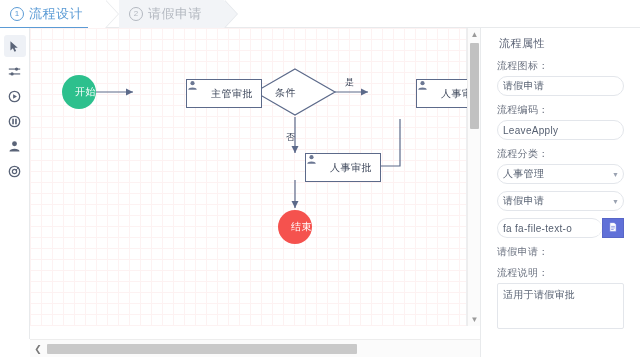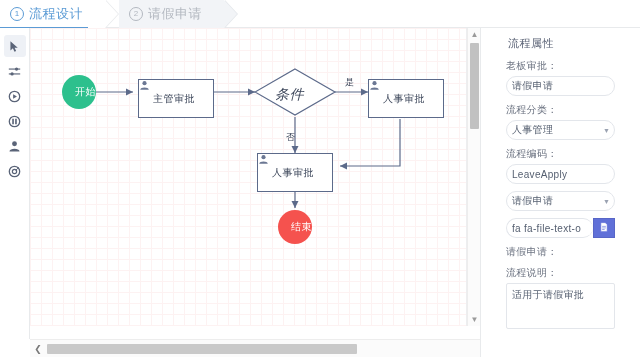--- a/index.html
+++ b/index.html
@@ -103,39 +103,39 @@
     background-size: 11px 11px;
     border-right: 1px solid #edeef0;
   }
   .diagram { position: absolute; left: 0; top: 0; width: 437px; height: 298px; }
   .diagram svg { position: absolute; left: 0; top: 0; }
 
   .node { position: absolute; }
   .node-task {
     background: #fff;
     border: 1px solid #5c6a8a;
-    height: 39px;
+    height: 29px;
     display: flex; align-items: center;
-    padding-left: 6px;
-    font-size: 10px; color: #3b4559;
+    padding-left: 16px;
+    font-size: 10px; color: #3b4559; margin-left: 48px;
   }
   .node-task .ntxt { margin-left: 8px; letter-spacing: .5px; }
   .node-task .uicon { color: #6b7793; display: flex; }
 
   .node-circle {
     border-radius: 50%;
     display: flex; align-items: center; justify-content: flex-end;
     color: #fff; font-size: 10px; letter-spacing: .5px;
   }
   .node-start { width: 34px; height: 34px; background: #2dc08d; }
   .node-end   { width: 34px; height: 34px; background: #f5524e; }
 
   .diamond-label {
     position: absolute;
-    font-size: 14px; color: #3b4559; letter-spacing: .5px; font-style: italic;
+    font-size: 10px; color: #3b4559; letter-spacing: .5px;
   }
   .edge-label {
     position: absolute; font-size: 9px; color: #3b4559;
     background: transparent;
   }
 
   
   .vscroll {
     position: absolute; right: 0; top: 0; width: 13px; bottom: 13px;
     background: #fbfbfb; border-left: 1px solid #ededed;
@@ -165,21 +165,21 @@
   .corner-blank {
     position: absolute; left: 0; bottom: 0; width: 30px; height: 18px;
     background: #fff; border-top: 1px solid #fff;
   }
 
   
   .props {
     position: absolute; right: 0; top: 28px; width: 160px; height: 329px;
     background: #ffffff;
     border-left: 1px solid #e8eaec;
-    padding: 6px 25px;
+    padding: 6px 16px;
     overflow: hidden;
   }
   .props-title {
     font-size: 11px; color: #5a6275; margin: 2px 0 8px 2px;
     letter-spacing: .5px;
   }
   .field { margin-bottom: 7px; }
   .field-label {
     font-size: 10px; color: #6b7280; margin-bottom: 3px;
     letter-spacing: .3px;
@@ -376,35 +376,35 @@
   <div class="hscroll">
     <div class="arrow">❮</div>
     <div class="hthumb"></div>
   </div>
   <div class="corner-blank"></div>
 
   <div class="props">
     <div class="props-title">流程属性</div>
 
     <div class="field">
-      <div class="field-label">老板审批：</div>
+      <div class="field-label">流程图标：</div>
       <div class="field-input">请假申请</div>
+    </div>
+
+    <div class="field">
+      <div class="field-label">流程编码：</div>
+      <div class="field-input">LeaveApply</div>
     </div>
 
     <div class="field">
       <div class="field-label">流程分类：</div>
       <div class="field-select">
         <div class="field-input">人事管理</div>
         <span class="caret">▼</span>
       </div>
-    </div>
-
-    <div class="field">
-      <div class="field-label">流程编码：</div>
-      <div class="field-input">LeaveApply</div>
     </div>
 
     <div class="field">
       <div class="field-select">
         <div class="field-input">请假申请</div>
         <span class="caret">▼</span>
       </div>
     </div>
 
     <div class="field">

